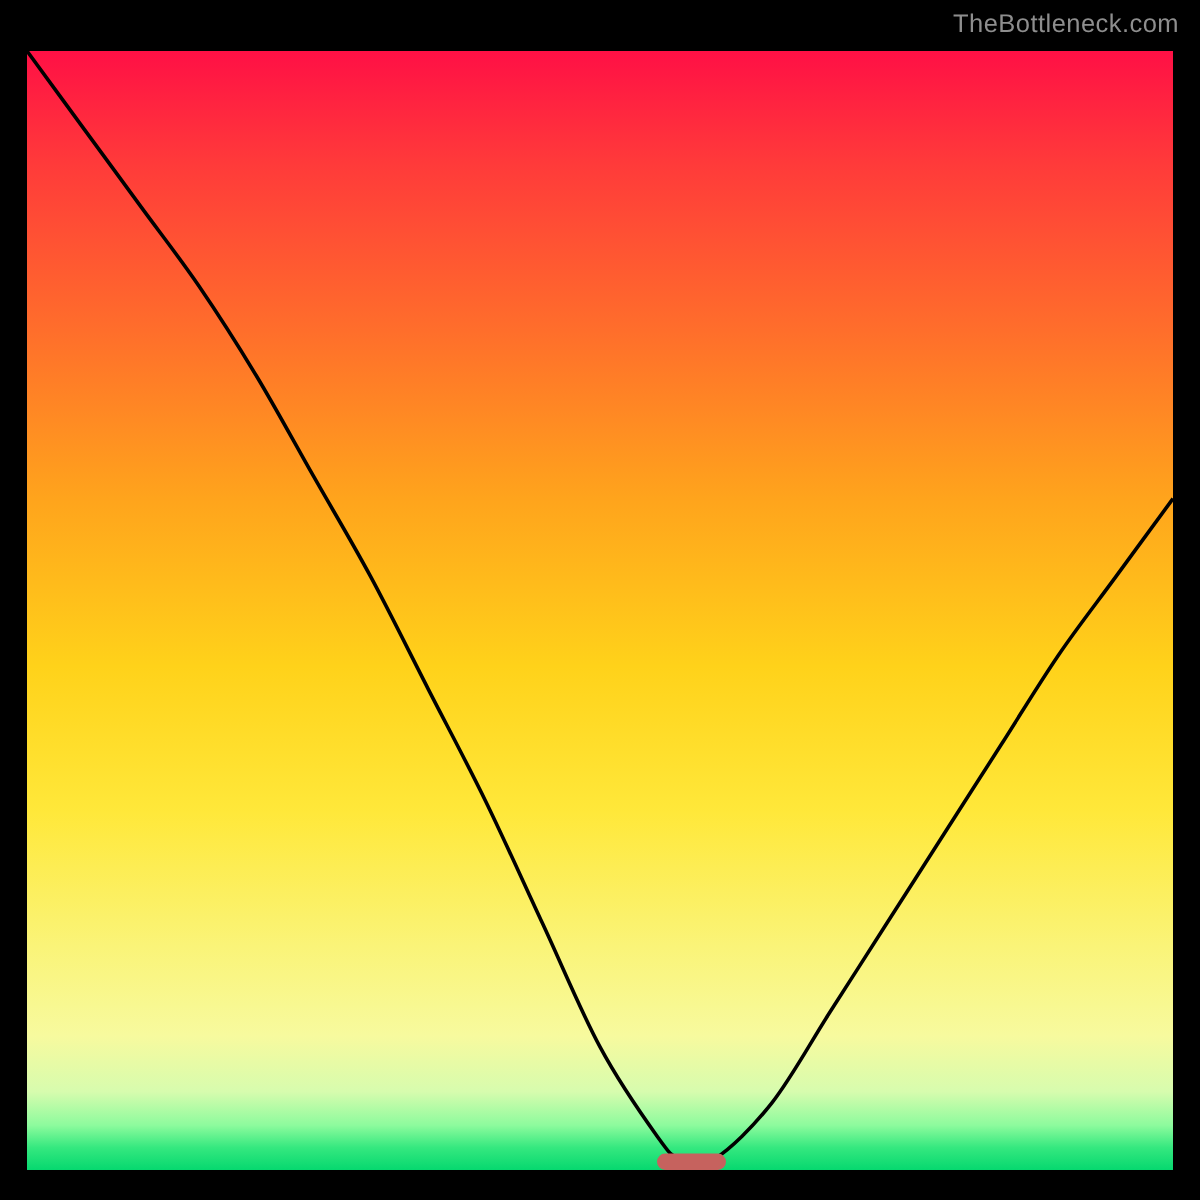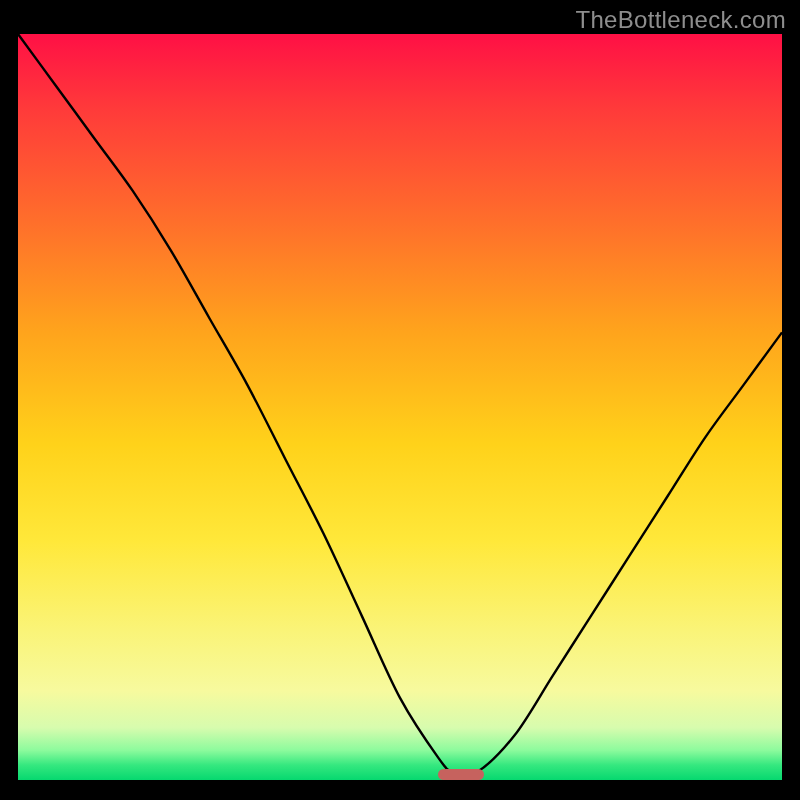--- a/index.html
+++ b/index.html
@@ -9,21 +9,21 @@
     height: 800px;
     background: #000;
     font-family: Arial, Helvetica, sans-serif;
     overflow: hidden;
   }
   .watermark {
     position: absolute;
     top: 6px;
     right: 14px;
     color: #8e8e8e;
-    font-size: 24px;
+    font-size: 17px;
     font-weight: 500;
     z-index: 10;
     letter-spacing: 0.3px;
   }
   .stage {
     position: absolute;
     left: 0;
     top: 0;
     width: 800px;
     height: 800px;

